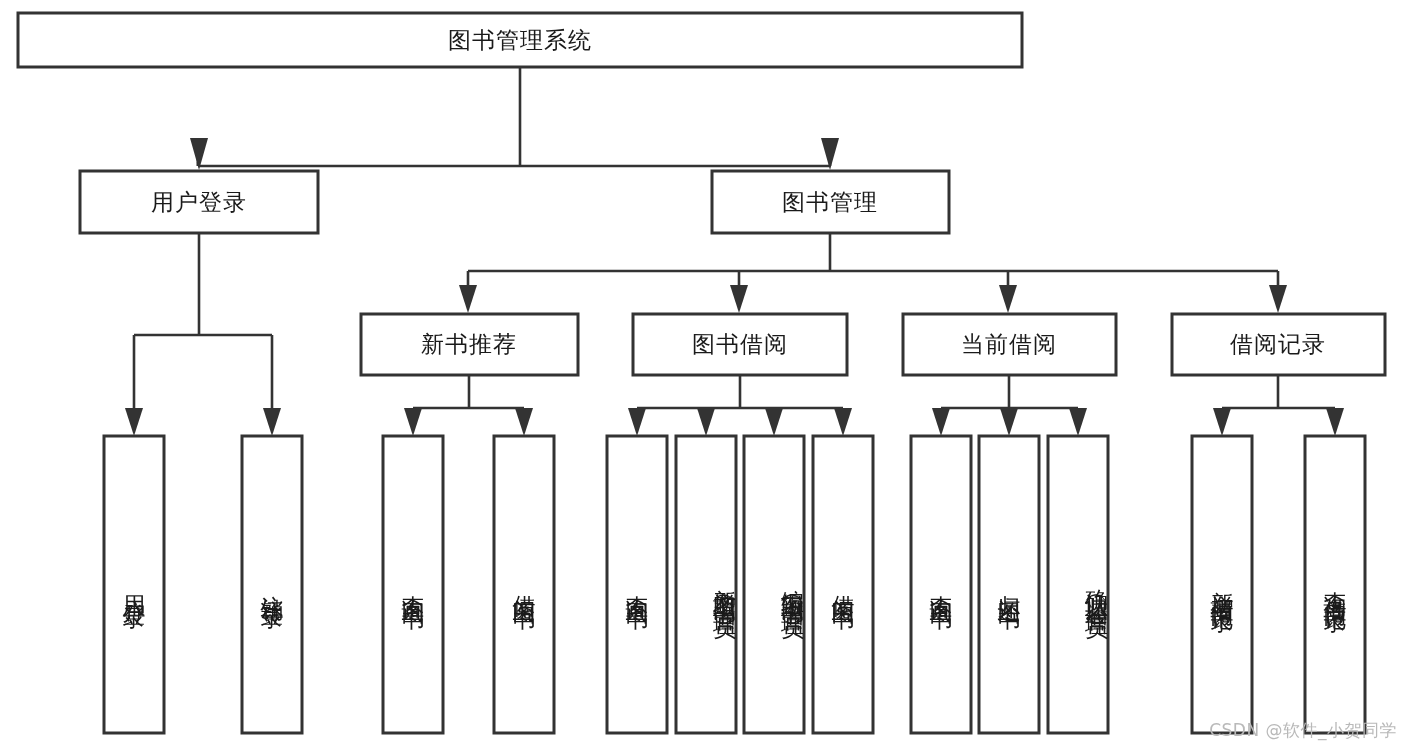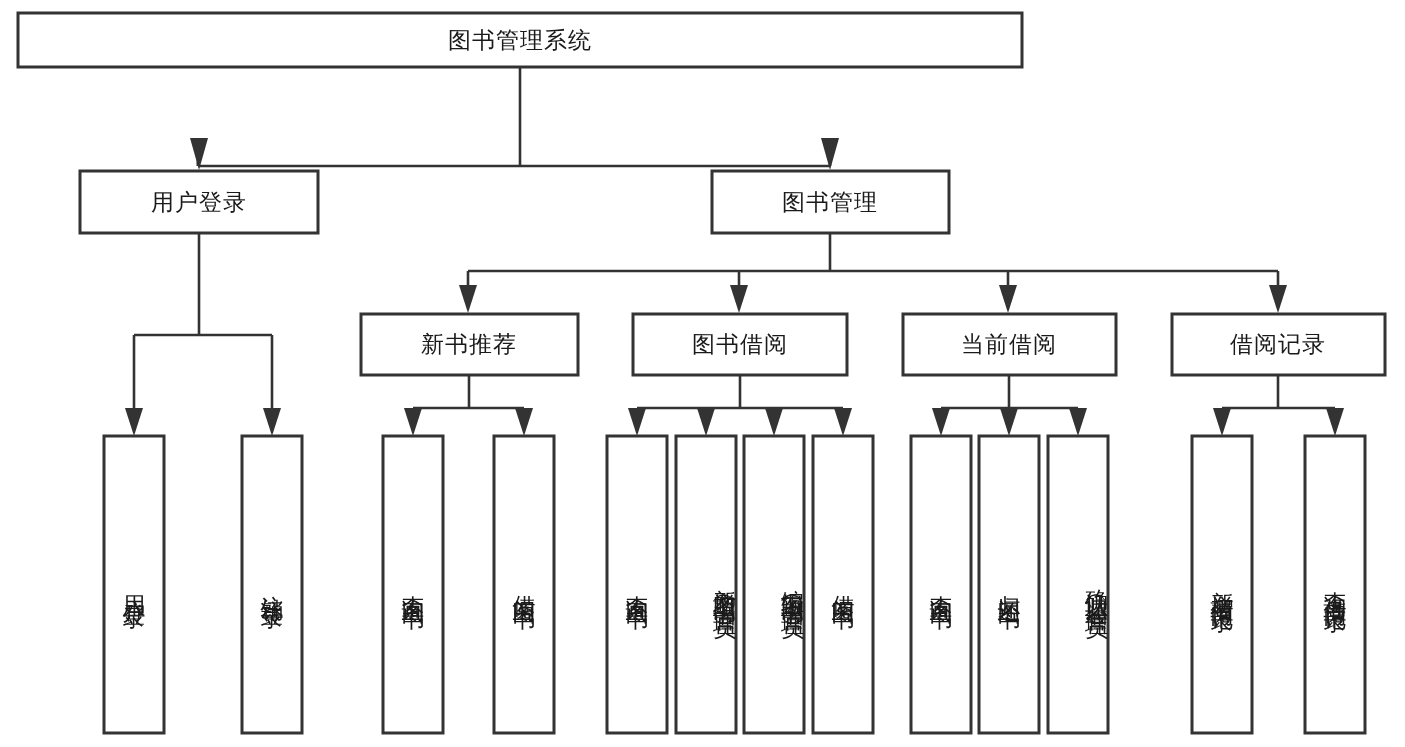--- a/index.html
+++ b/index.html
@@ -222,14 +222,15 @@
   <div class="node-label-v" style="left:744px; top:440px; width:60px; height:297px; display:flex; align-items:flex-start; justify-content:center;">编辑图书（管理员）</div>
   <div class="node-label-v" style="left:813px; top:436px; width:60px; height:297px; display:flex; align-items:center; justify-content:center;">借阅图书</div>
 
   <div class="node-label-v" style="left:911px; top:436px; width:60px; height:297px; display:flex; align-items:center; justify-content:center;">查询图书</div>
   <div class="node-label-v" style="left:979px; top:436px; width:60px; height:297px; display:flex; align-items:center; justify-content:center;">归还图书</div>
   <div class="node-label-v" style="left:1048px; top:440px; width:60px; height:297px; display:flex; align-items:flex-start; justify-content:center;">确认归还（管理员）</div>
 
   <div class="node-label-v" style="left:1192px; top:436px; width:60px; height:297px; display:flex; align-items:center; justify-content:center;">新增借阅记录</div>
   <div class="node-label-v" style="left:1305px; top:436px; width:60px; height:297px; display:flex; align-items:center; justify-content:center;">查询借阅记录</div>
 
+  <div class="watermark">CSDN @软件_小贺同学</div>
 
 </div>
 
 </body></html>

